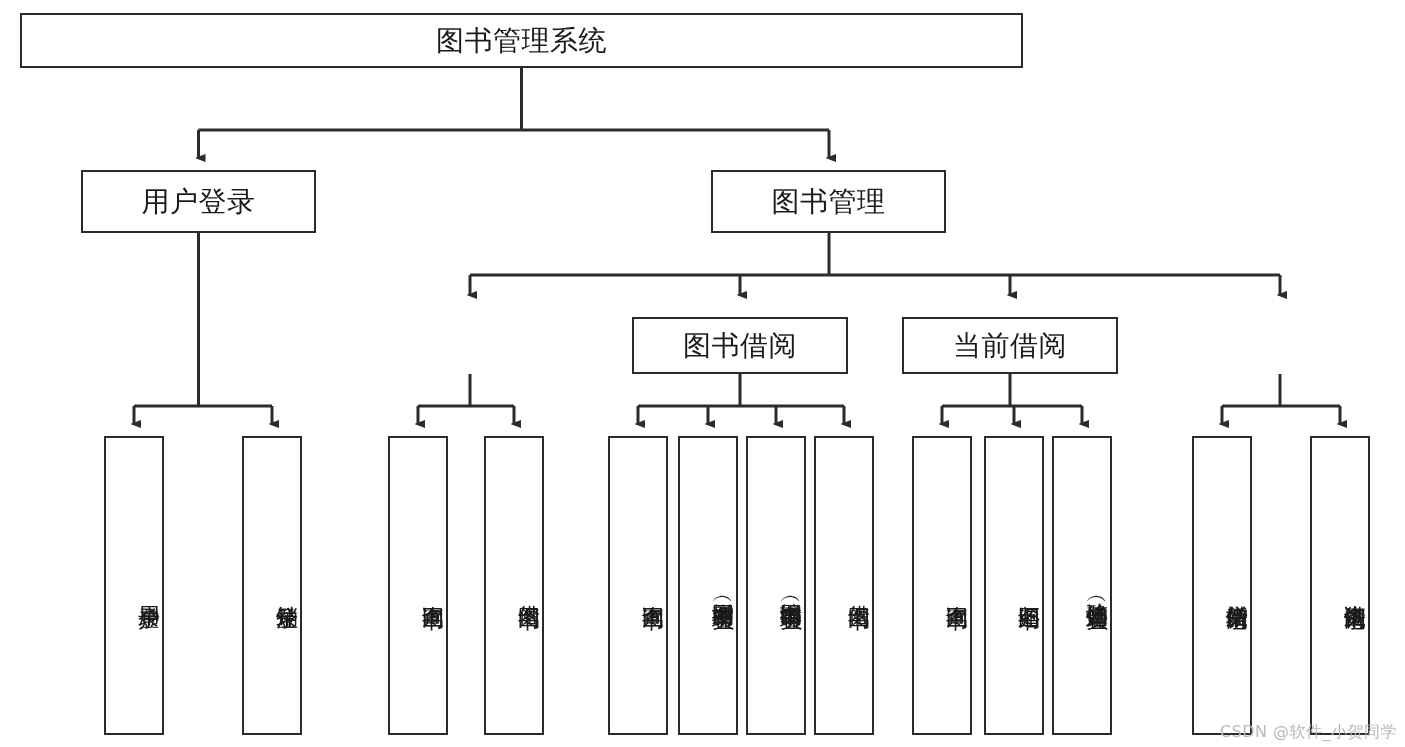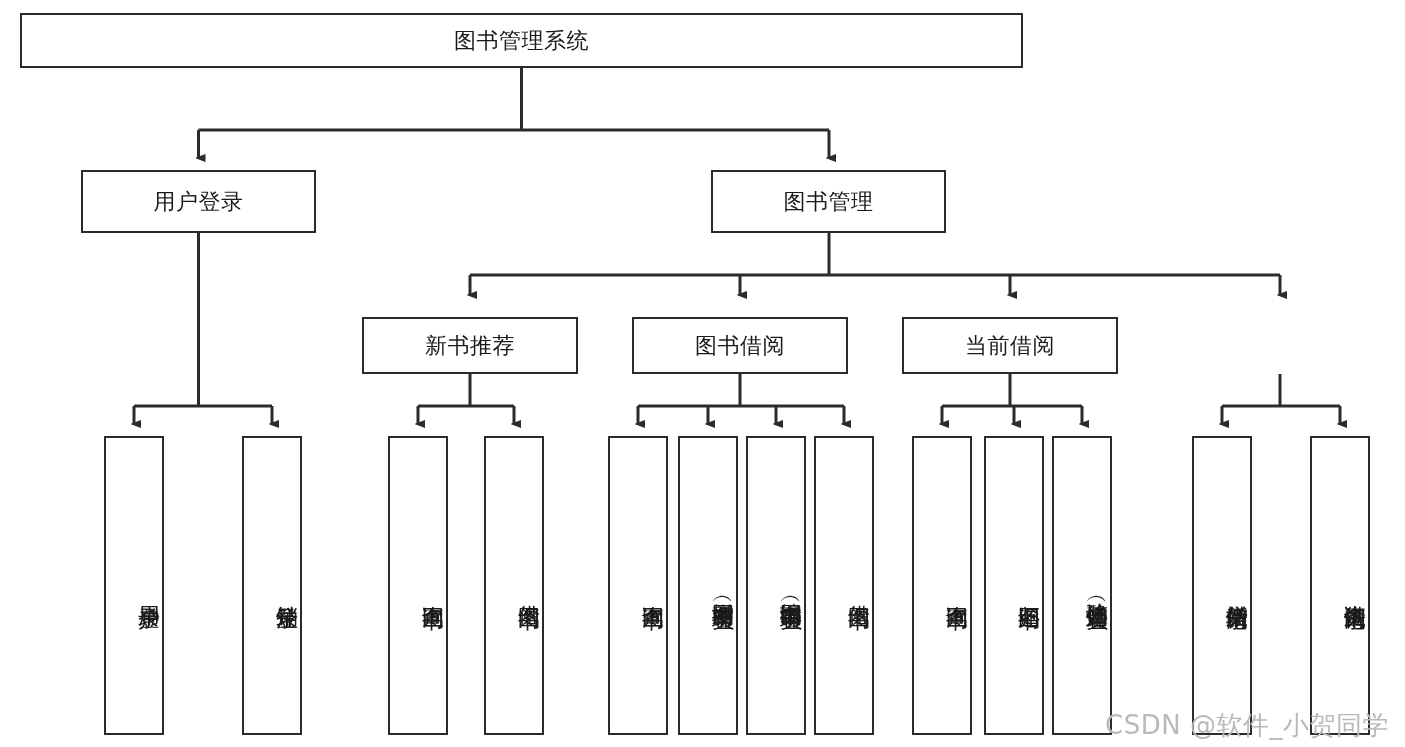--- a/index.html
+++ b/index.html
@@ -28,37 +28,37 @@
     box-sizing: border-box;
     background: #ffffff;
     border: 2.5px solid #2b2b2b;
     display: flex;
     align-items: center;
     justify-content: center;
     color: #1a1a1a;
     line-height: 1.18;
   }
   .node.horiz {
-    font-size: 22px;
+    font-size: 28px;
     letter-spacing: 0.5px;
   }
   .node.vert {
     writing-mode: vertical-rl;
     text-orientation: upright;
     font-size: 22px;
     padding-top: 8px;
     align-items: flex-start;
     justify-content: center;
     letter-spacing: 1px;
   }
   #watermark {
     position: absolute;
-    right: 16px;
+    right: 8px;
     bottom: 4px;
-    font-size: 26px;
+    font-size: 16px;
     color: #b9b9b9;
     font-family: "DejaVu Sans", "Liberation Sans", sans-serif;
     white-space: nowrap;
     letter-spacing: 0.5px;
   }
 </style>
 </head>
 <body>
 
 <div id="canvas">
@@ -111,21 +111,20 @@
       <path d="M1222,406 L1222,424" marker-end="url(#arrow)"></path>
       <path d="M1340,406 L1340,424" marker-end="url(#arrow)"></path>
     </g>
   </svg>
 
   <div class="node horiz" id="root-node" style="left: 20px; top: 13px; width: 1003px; height: 55px;">图书管理系统</div>
 
   <div class="node horiz" id="l1-0" style="left: 81px; top: 170px; width: 235px; height: 63px;">用户登录</div>
   <div class="node horiz" id="l1-1" style="left: 711px; top: 170px; width: 235px; height: 63px;">图书管理</div>
 
-  <div class="node horiz" id="l2-0" style="left: 362px; top: 317px; width: 216px; height: 57px;">新书推荐</div>
   <div class="node horiz" id="l2-2" style="left: 902px; top: 317px; width: 216px; height: 57px;">当前借阅</div>
   <div class="node horiz" id="l2-1" style="left: 632px; top: 317px; width: 216px; height: 57px;">图书借阅</div>
 
   <div class="node vert" id="lf-0" style="left: 104px; top: 436px; width: 60px; height: 299px;">用户登录</div>
   <div class="node vert" id="lf-1" style="left: 242px; top: 436px; width: 60px; height: 299px;">注销登录</div>
   <div class="node vert" id="lf-2" style="left: 388px; top: 436px; width: 60px; height: 299px;">查询图书</div>
   <div class="node vert" id="lf-3" style="left: 484px; top: 436px; width: 60px; height: 299px;">借阅图书</div>
   <div class="node vert" id="lf-4" style="left: 608px; top: 436px; width: 60px; height: 299px;">查询图书</div>
   <div class="node vert" id="lf-5" style="left: 678px; top: 436px; width: 60px; height: 299px;">新增图书（管理员）</div>
   <div class="node vert" id="lf-6" style="left: 746px; top: 436px; width: 60px; height: 299px;">编辑图书（管理员）</div>

